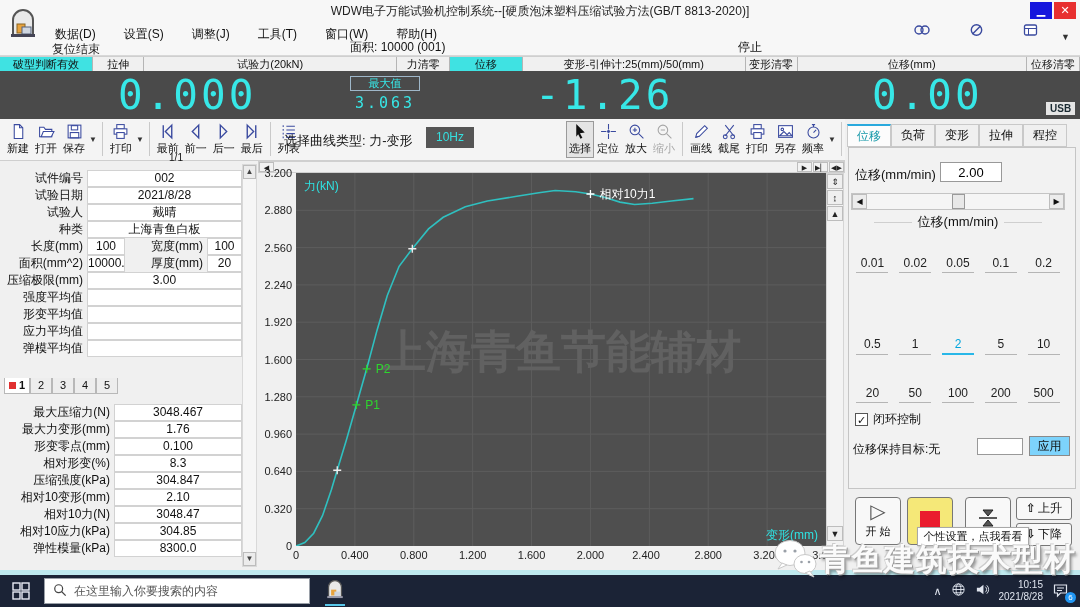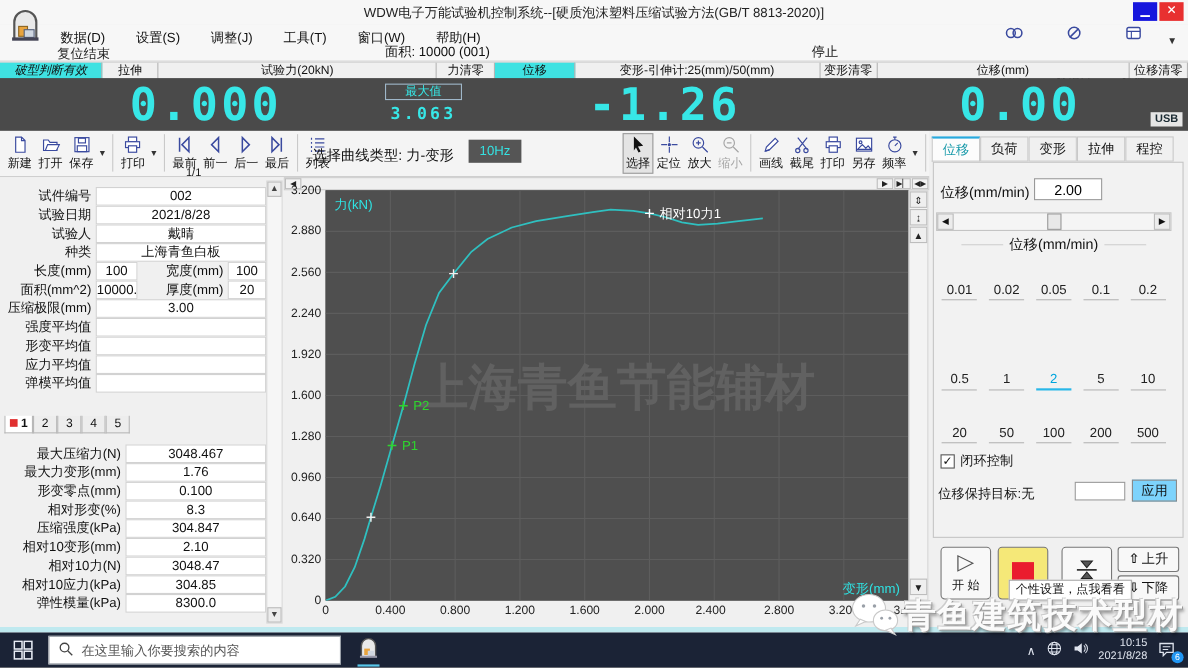--- a/index.html
+++ b/index.html
@@ -27,21 +27,21 @@
   .tr-btn { width:46px; text-align:center; }
   .tr-btn .ic { height:18px; }
   .tr-btn .lb { font-size:11px;margin-top:24px; }
   .tr-caret { margin-top:10px; font-size:9px; color:#333; }
   
   .statusrow { position:absolute; left:0; top:56px; width:1080px; height:15px; display:flex; background:#f0f0f0; border-top:1px solid #cfcfcf; }
   .statusrow .cell { height:15px; border-right:1px solid #b5b5b5; font-size:11px; text-align:center; line-height:14px; overflow:hidden; white-space:nowrap; }
   .statusrow .cell.hl { background:#3fe2e2; }
   
   .displayrow { position:absolute; left:0; top:71px; width:1080px; height:48px; background:#4a4a4a; }
-  .seg { font-family:"DejaVu Sans Mono",monospace; font-weight:bold; color:#37e7e7; letter-spacing:3px; }
+  .seg { font-family:"DejaVu Sans Mono",monospace; font-weight:normal; color:#37e7e7; letter-spacing:3px; }
   .seg.big { font-size:41px; line-height:46px; }
   .disp-force { position:absolute; left:118px; top:1px; }
   .maxbox { position:absolute; left:350px; top:5px; width:70px; height:15px; border:1px solid #9fb7c9; color:#37e7e7; font-size:11px; text-align:center; line-height:13px; }
   .maxval { position:absolute; left:350px; top:23px; width:70px; text-align:center; font-size:15px; }
   .disp-deform { position:absolute; left:535px; top:1px; }
   .disp-disp { position:absolute; left:872px; top:1px; }
   .usb-badge { position:absolute; left:1046px; top:31px; background:#e5e5e5; color:#1b2b33; font-size:10px; font-weight:bold; padding:1px 4px; }
   
   .toolbar { position:absolute; left:0; top:119px; width:845px; height:42px; background:#f4f4f4; border-bottom:1px solid #cfcfcf; }
   .tb-group { position:absolute; top:2px; display:flex; align-items:flex-start; }
@@ -183,21 +183,21 @@
               <rect x="2" y="3" width="12" height="10" rx="1.5" fill="#fff" stroke="#3a4a9f" stroke-width="1.3"></rect>
               <path d="M2 6.5h12M6 6.5v6.5" stroke="#3a4a9f"></path>
             </svg></div>
           <div class="lb">标准</div>
         </div>
         <div class="tr-caret">▼</div>
       </div>
   </div>
 
   <div class="statusrow" id="statusrow">
-      <div class="cell hl" style="width: 95px; font-style: italic;">破型判断有效</div>
+      <div class="cell hl" style="width: 95px;">破型判断有效</div>
       <div class="cell" style="width: 52px;">拉伸</div>
       <div class="cell" style="width: 258px;">试验力(20kN)</div>
       <div class="cell" style="width: 54px;">力清零</div>
       <div class="cell hl" style="width: 74px;">位移</div>
       <div class="cell" style="width: 227px;">变形-引伸计:25(mm)/50(mm)</div>
       <div class="cell" style="width: 53px;">变形清零</div>
       <div class="cell" style="width: 234px;">位移(mm)</div>
       <div class="cell" style="width: 54px;">位移清零</div>
     </div>
 

